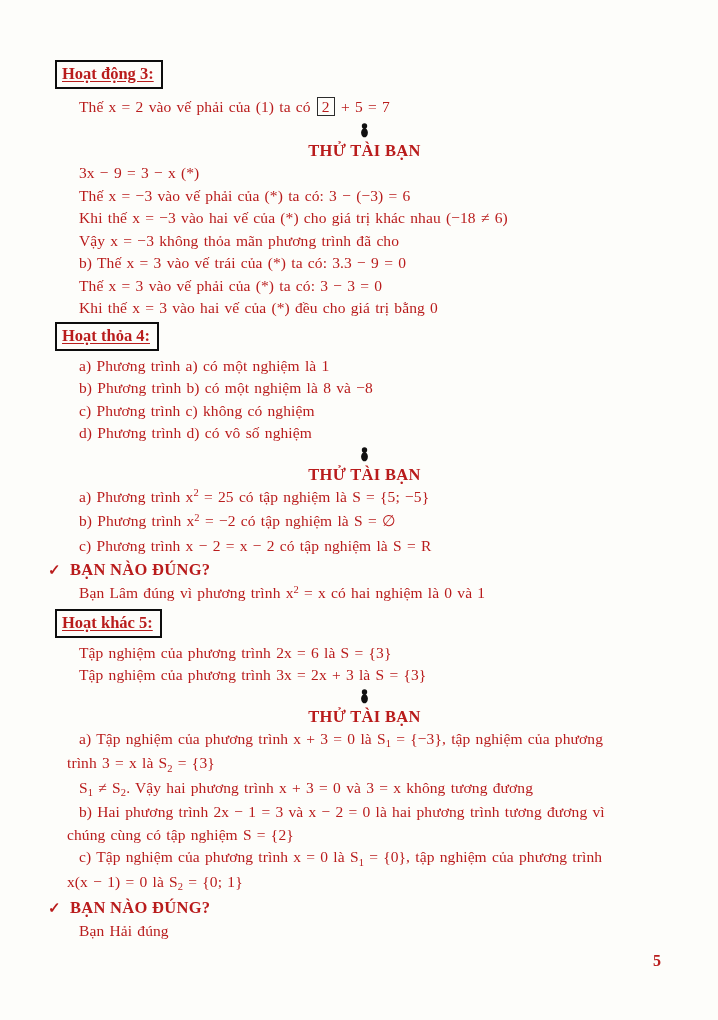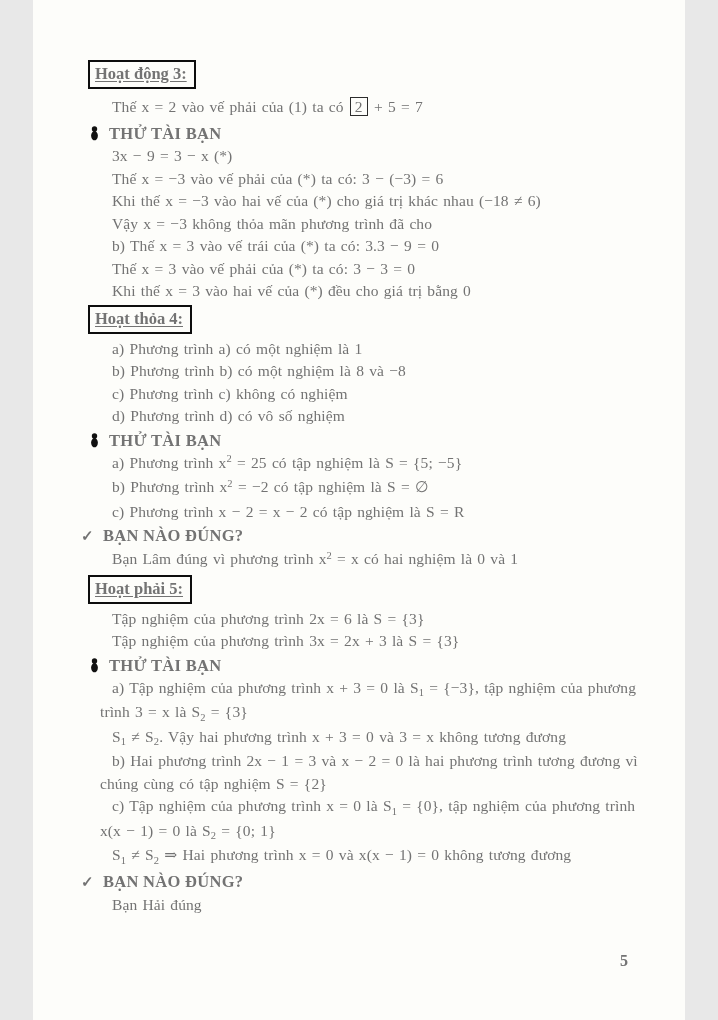--- a/index.html
+++ b/index.html
@@ -1,23 +1,23 @@
 <!DOCTYPE html>
 <html><head>
 <meta charset="utf-8">
 <style>
   * { box-sizing: border-box; margin: 0; padding: 0; }
   html, body { background: #e8e8e8; }
   .page {
     position: relative;
-    width: 652px;
+    width: 718px;
     height: 1020px;
     margin: 0 auto;
     background: #fdfdfa;
-    color: #737373;
+    color: #b91c1c;
     font-family: "Liberation Serif", "DejaVu Serif", serif;
     overflow: hidden;
   }
   .content {
     position: absolute;
     left: 48px;
     top: 58px;
     width: 625px;
   }
   .para {
@@ -43,26 +43,27 @@
     padding: 2px 7px 3px 5px;
     margin: 2px 0 4px 7px;
     font-size: 16.5px;
     font-weight: bold;
     text-decoration: underline;
     text-underline-offset: 2px;
   }
   .try-heading {
     display: flex;
     align-items: center;
-    gap: 9px;
+    gap: 2px;
     margin: 2px 0 1px 8px;
     font-size: 16.5px;
     font-weight: bold;
     letter-spacing: 0.3px;
     line-height: 21px;
+    flex-direction: column;
   }
   .check-heading {
     display: flex;
     align-items: baseline;
     gap: 9px;
     margin: 2px 0 1px 0;
     font-size: 16.5px;
     font-weight: bold;
     letter-spacing: 0.3px;
     line-height: 21px;
@@ -117,37 +118,36 @@
         <span>THỬ TÀI BẠN</span>
       </div>
       <div class="para">a) Phương trình x<span class="sup">2</span> = 25 có tập nghiệm là S = {5; −5}</div>
       <div class="para">b) Phương trình x<span class="sup">2</span> = −2 có tập nghiệm là S = ∅</div>
       <div class="para">c) Phương trình x − 2 = x − 2 có tập nghiệm là S = R</div>
       <div class="check-heading">
         <span class="check-mark">✓</span>
         <span>BẠN NÀO ĐÚNG?</span>
       </div>
       <div class="para">Bạn Lâm đúng vì phương trình x<span class="sup">2</span> = x có hai nghiệm là 0 và 1</div>
-      <div class="box-heading">Hoạt phải 5:</div>
+      <div class="box-heading">Hoạt khác 5:</div>
       <div class="para">Tập nghiệm của phương trình 2x = 6 là S = {3}</div>
       <div class="para">Tập nghiệm của phương trình 3x = 2x + 3 là S = {3}</div>
       <div class="try-heading">
         <span class="icon-wrap">
           <svg width="11" height="15" viewBox="0 0 11 15" aria-hidden="true">
             <circle cx="5.5" cy="3" r="2.7" fill="#111"></circle>
             <path d="M5.5 4.2 C2.6 6.2 1.6 8.6 2.3 11.2 C2.8 13.2 4 14.3 5.5 14.3 C7 14.3 8.2 13.2 8.7 11.2 C9.4 8.6 8.4 6.2 5.5 4.2 Z" fill="#111"></path>
           </svg>
         </span>
         <span>THỬ TÀI BẠN</span>
       </div>
       <div class="para">a) Tập nghiệm của phương trình x + 3 = 0 là S<span class="sub">1</span> = {−3}, tập nghiệm của phương<br>trình 3 = x là S<span class="sub">2</span> = {3}</div>
       <div class="para">S<span class="sub">1</span> ≠ S<span class="sub">2</span>. Vậy hai phương trình x + 3 = 0 và 3 = x không tương đương</div>
       <div class="para">b) Hai phương trình 2x − 1 = 3 và x − 2 = 0 là hai phương trình tương đương vì<br>chúng cùng có tập nghiệm S = {2}</div>
       <div class="para">c) Tập nghiệm của phương trình x = 0 là S<span class="sub">1</span> = {0}, tập nghiệm của phương trình<br>x(x − 1) = 0 là S<span class="sub">2</span> = {0; 1}</div>
-      <div class="para">S<span class="sub">1</span> ≠ S<span class="sub">2</span> ⇒ Hai phương trình x = 0 và x(x − 1) = 0 không tương đương</div>
       <div class="check-heading">
         <span class="check-mark">✓</span>
         <span>BẠN NÀO ĐÚNG?</span>
       </div>
       <div class="para">Bạn Hải đúng</div>
     </div>
   <div class="page-number">5</div>
 </div>
 
 </body></html>

